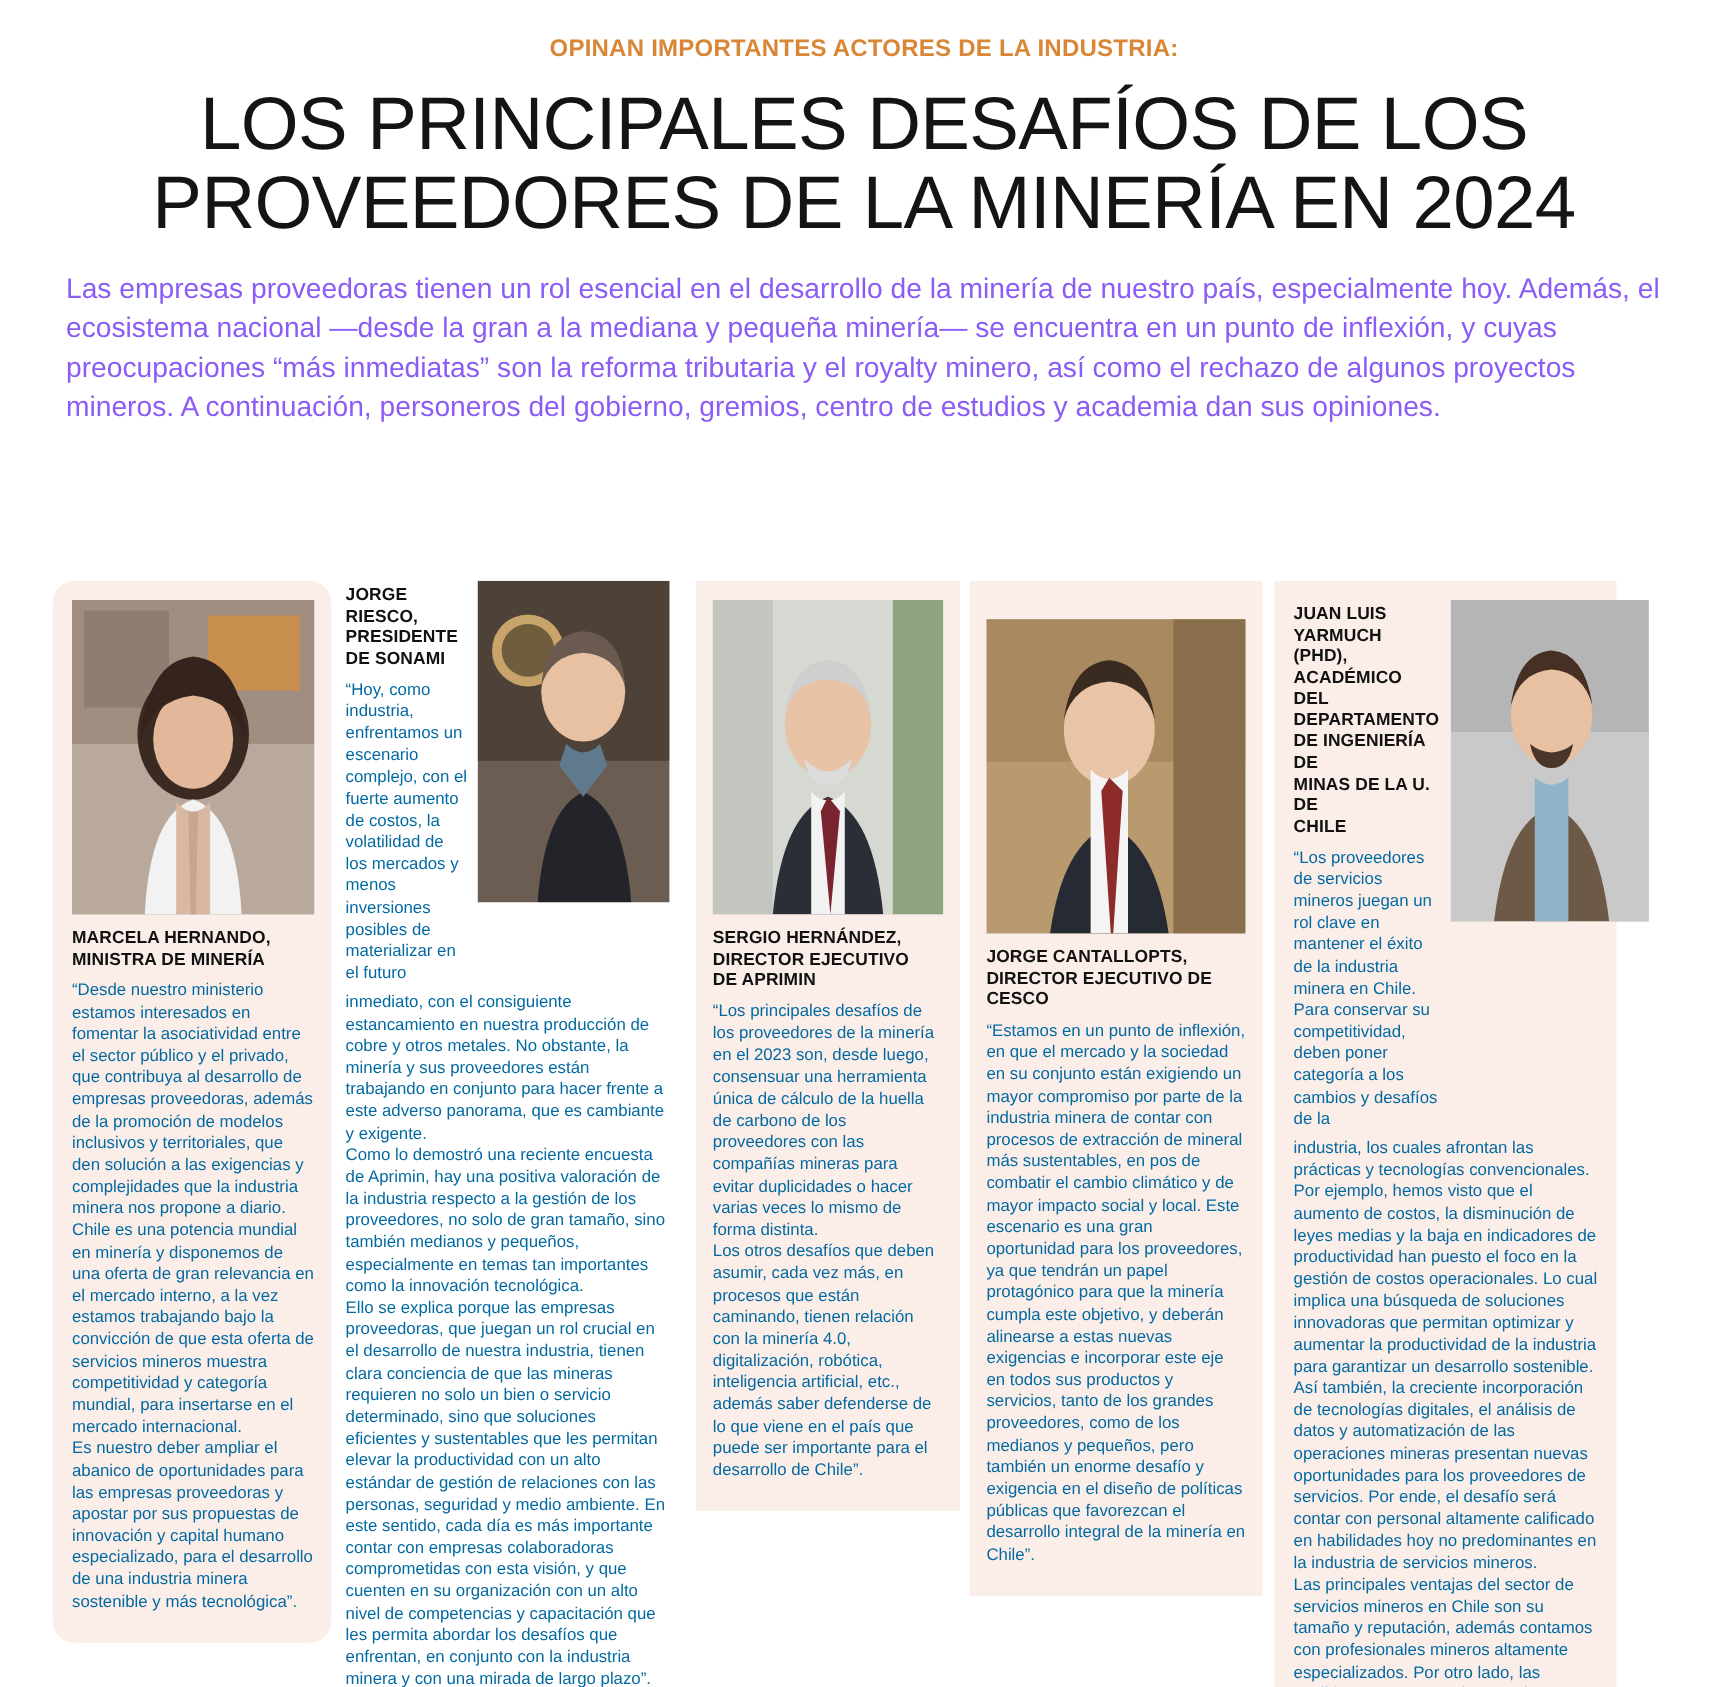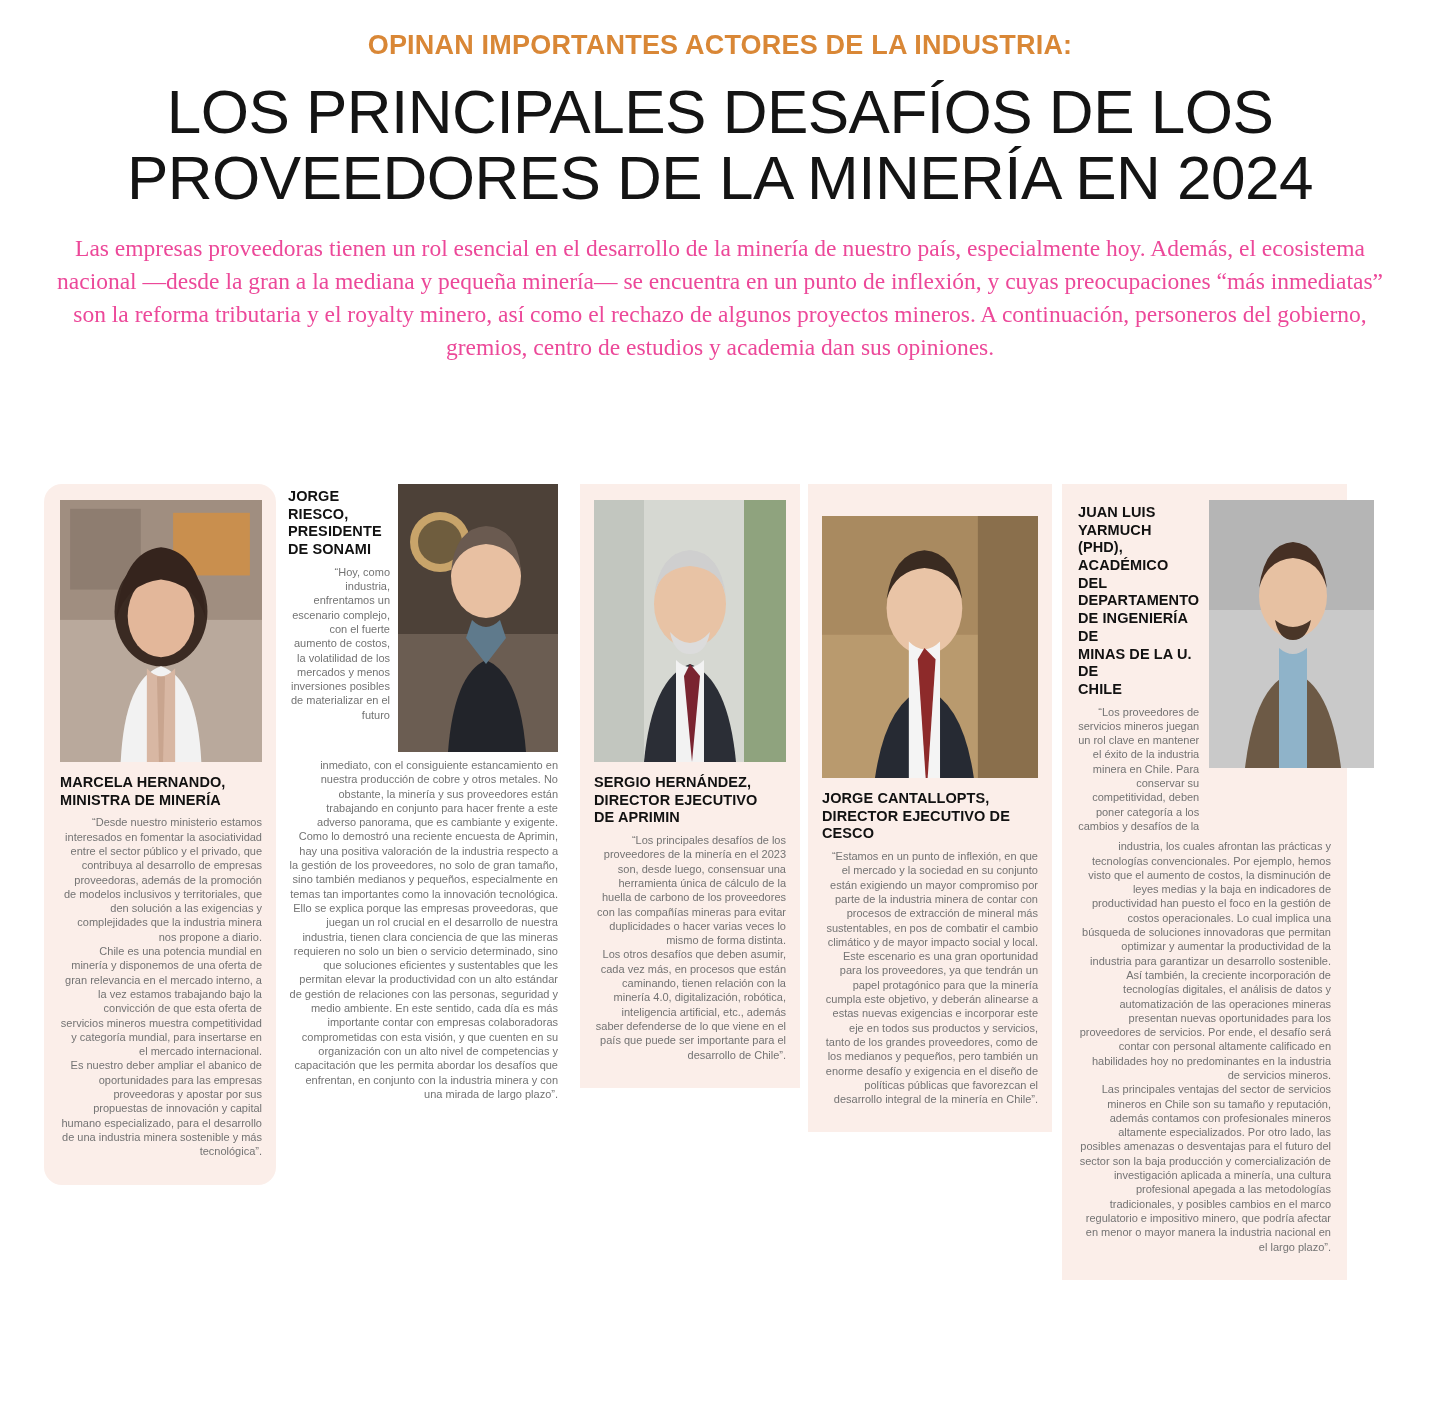--- a/index.html
+++ b/index.html
@@ -17,42 +17,40 @@
   .page {
     position: relative;
     width: 1440px;
     height: 1406px;
     box-sizing: border-box;
   }
   .kicker {
     text-align: center;
     color: #d98736;
     font-weight: bold;
-    font-size: 27px;
+    font-size: 20px;
     letter-spacing: 0.2px;
     padding-top: 30px;
   }
   .headline {
     text-align: center;
     font-size: 62px;
     line-height: 1.06;
     font-weight: normal;
     letter-spacing: -0.5px;
     margin: 18px auto 0 auto;
     width: 1280px;
     color: #141414;
   }
   .standfirst {
     width: 1330px;
     margin: 22px auto 0 auto;
-    text-align: center;
     font-size: 23.5px;
     line-height: 1.40;
-    color: #ec4899;
-    font-family: Liberation Serif, serif;
+    color: #8b5cf6;
   }
 
   .columns {
     position: absolute;
     top: 484px;
     left: 0;
     width: 1440px;
     display: flex;
     align-items: flex-start;
     padding: 0 44px;
@@ -86,24 +84,24 @@
 
   .name {
     font-weight: bold;
     font-size: 14.5px;
     line-height: 1.22;
     margin: 12px 0 6px 0;
     color: #111;
     letter-spacing: 0.1px;
   }
   .quote {
-    font-size: 11px;
+    font-size: 14px;
     line-height: 1.30;
-    color: #737373;
-    text-align: right;
+    color: #0369a1;
+    text-align: left;
     white-space: pre-line;
   }
 
   
   .c2-inner { display: flex; gap: 0; }
   .c2-left { width: 116px; padding-right: 8px; box-sizing: border-box; }
   .c2-photo { width: 160px; height: 268px; flex: 0 0 160px; overflow: hidden; }
   .c2-flow { margin-top: 6px; }
   .c2 .name { margin-top: 4px; }
 

